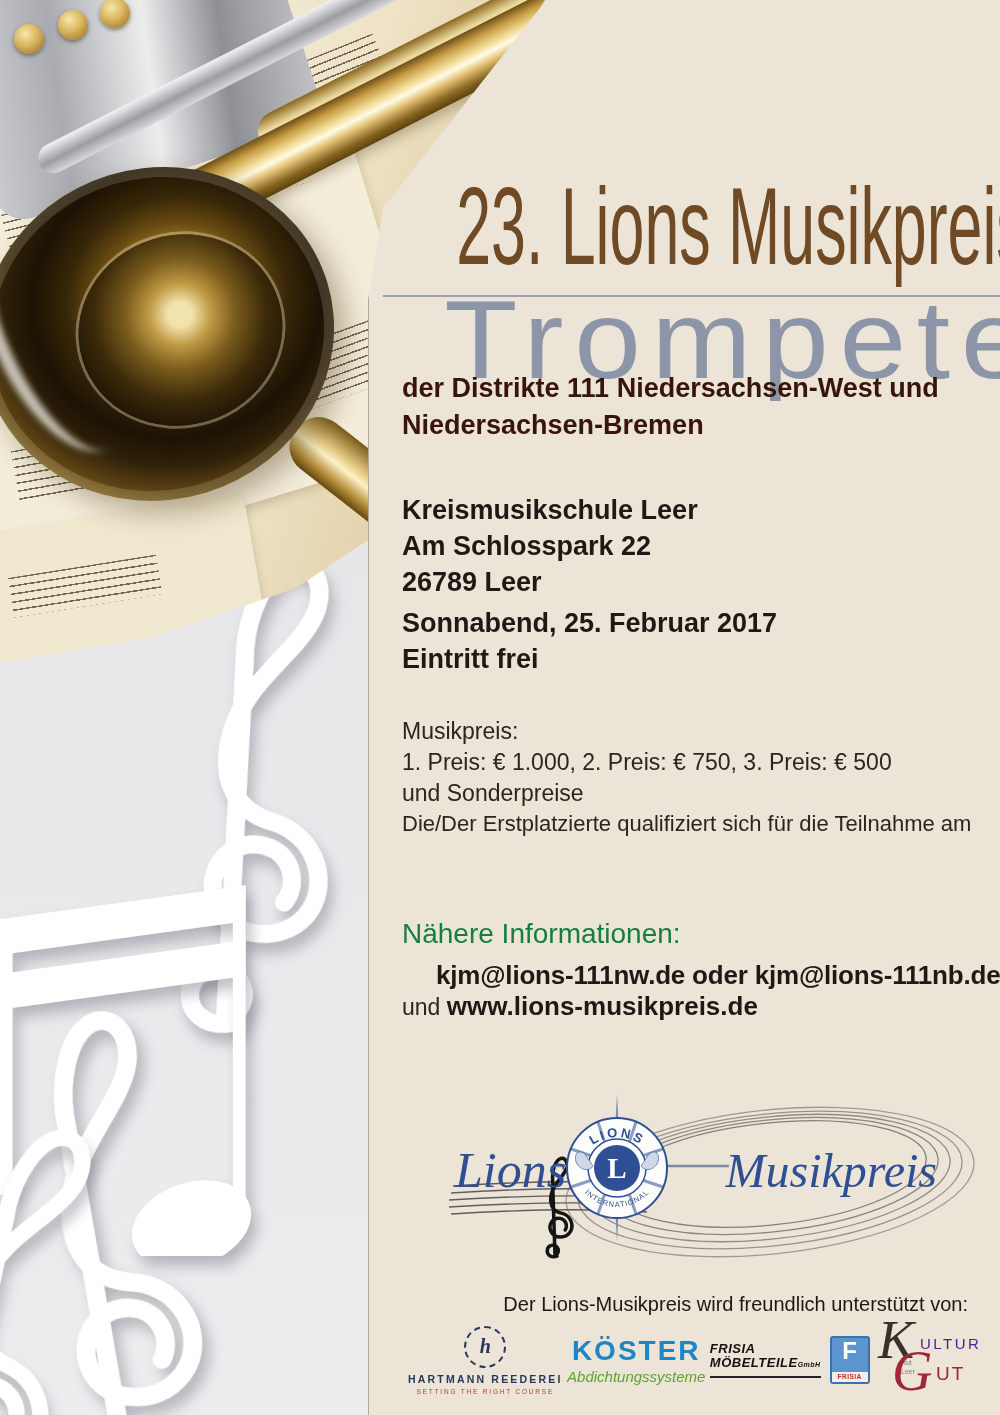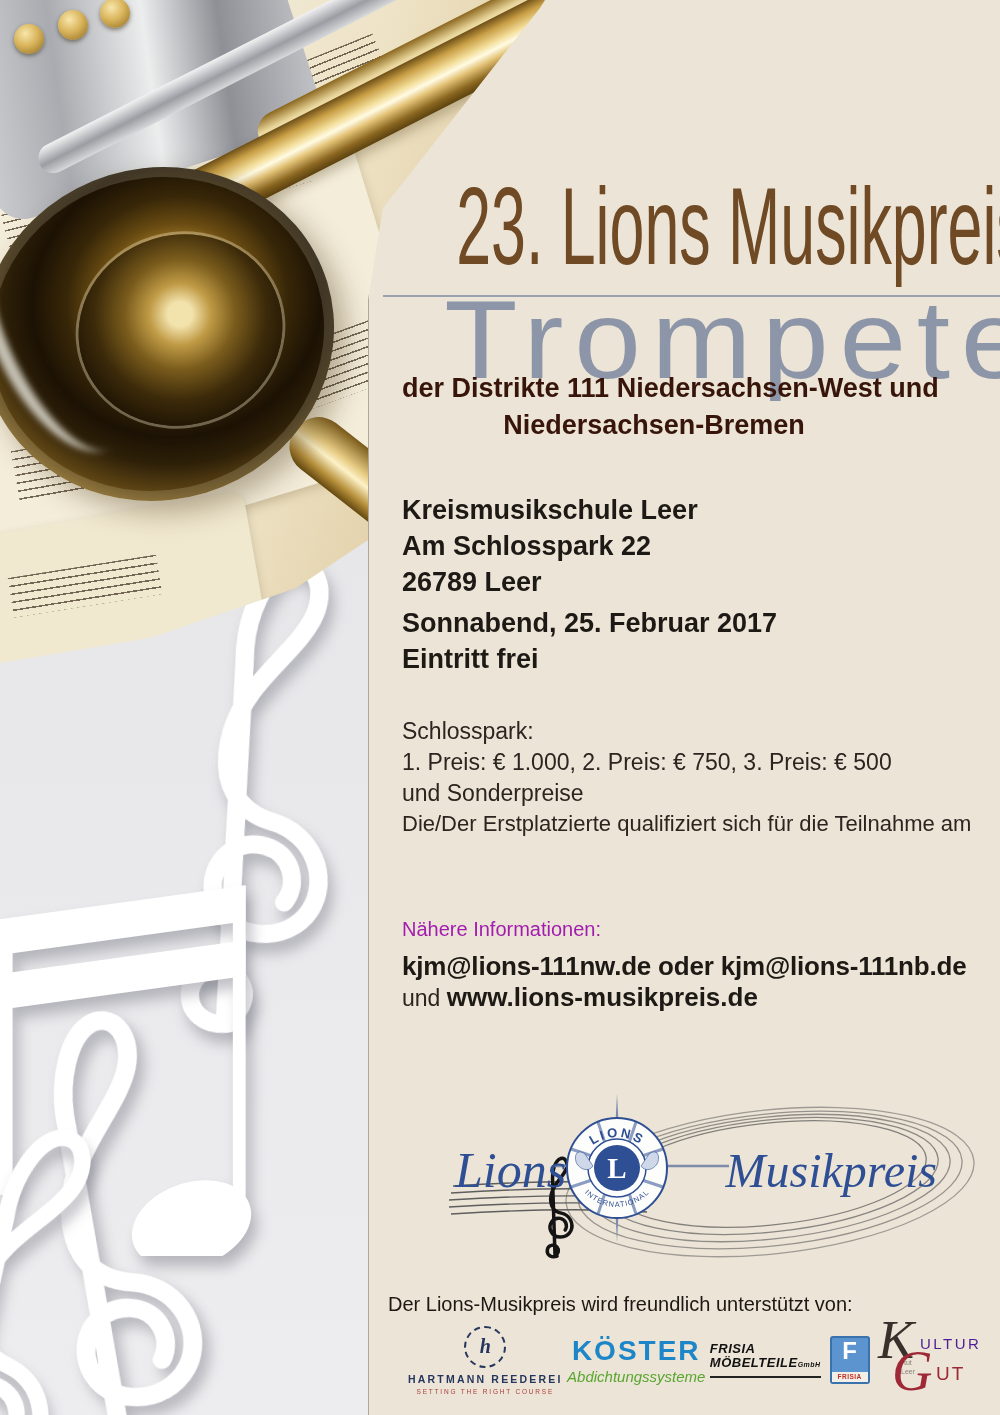--- a/index.html
+++ b/index.html
@@ -55,37 +55,37 @@
 
   
   .title{position:absolute;right:15px;top:97px;font-size:110px;line-height:1;font-weight:400;color:#6f4a24;
     transform:scaleX(.57);transform-origin:right top;white-space:nowrap;}
   .instrument{position:absolute;right:15px;top:191px;font-size:112px;line-height:1;font-weight:400;color:#8d96a8;
     letter-spacing:10px;margin-right:-10px;transform:scaleX(1.07);transform-origin:right top;white-space:nowrap;}
   .head-rule{position:absolute;left:383px;right:13px;top:295px;height:2px;background:#99a1b0;}
 
   
   .districts{position:absolute;left:402px;top:370px;width:540px;font-size:27px;font-weight:bold;line-height:37px;color:#38150b;}
-  .districts .l2{text-align:center;padding-right:36px;}
+  .districts .l2{text-align:left;padding-right:36px;}
   .block{position:absolute;left:402px;color:#1d1915;}
   .venue{top:492px;font-size:27px;font-weight:bold;line-height:36px;}
   .event{top:605px;font-size:27px;font-weight:bold;line-height:36px;}
   .prizes{top:716px;font-size:23px;line-height:31px;color:#2b2520;}
   .qualif{top:808px;font-size:22px;line-height:31px;color:#2b2520;}
   .info{top:918px;}
-  .info .i1{font-size:20px;color:#a21caf;}
-  .info .i2{font-size:26px;font-weight:bold;margin-top:10px;letter-spacing:-.2px;}
+  .info .i1{font-size:28px;color:#15803d;}
+  .info .i2{font-size:26px;font-weight:bold;margin-top:10px;letter-spacing:-.2px;margin-left:34px;}
   .info .i3{font-size:23px;margin-top:0;color:#2b2520;}
   .info .i3 b{font-size:26px;color:#1d1915;}
 
   
   .banner{position:absolute;left:435px;top:1090px;width:545px;height:182px;}
 
   
-  .supporters{position:absolute;left:388px;top:1293px;width:600px;text-align:left;font-size:20px;color:#1c1814;}
+  .supporters{position:absolute;left:368px;top:1293px;width:600px;text-align:right;font-size:20px;color:#1c1814;}
   .sponsors{position:absolute;left:408px;top:1316px;width:578px;height:88px;display:flex;align-items:center;justify-content:space-between;}
   .sp{text-align:center;}
   .hh-circle{width:38px;height:38px;margin:0 auto 5px;border:2px dashed #24365e;border-radius:50%;
     display:flex;align-items:center;justify-content:center;font-family:"Liberation Serif",serif;font-style:italic;font-weight:bold;font-size:20px;color:#24365e;}
   .hh-name{font-size:10.5px;font-weight:bold;letter-spacing:2.2px;color:#24365e;white-space:nowrap;}
   .hh-tag{font-size:6.5px;letter-spacing:1.8px;color:#a8403a;margin-top:3px;white-space:nowrap;}
   .ko-name{font-size:28px;font-weight:bold;letter-spacing:2px;color:#1d86c8;}
   .ko-tag{font-size:15px;font-style:italic;color:#58a62e;margin-top:1px;}
   .sp-frisia{display:flex;align-items:center;gap:9px;}
   .fr-text{text-align:left;border-bottom:2px solid #222;padding-bottom:4px;color:#111;}
@@ -174,21 +174,21 @@
     <div>Am Schlosspark 22</div>
     <div>26789 Leer</div>
   </div>
 
   <div class="block event">
     <div>Sonnabend, 25. Februar 2017</div>
     <div>Eintritt frei</div>
   </div>
 
   <div class="block prizes">
-    <div>Schlosspark:</div>
+    <div>Musikpreis:</div>
     <div>1. Preis: € 1.000, 2. Preis: € 750, 3. Preis: € 500</div>
     <div>und Sonderpreise</div>
   </div>
 
   <div class="block qualif">
     <div>Die/Der Erstplatzierte qualifiziert sich für die Teilnahme am</div>
   </div>
 
   <div class="block info">
     <div class="i1">Nähere Informationen:</div>

